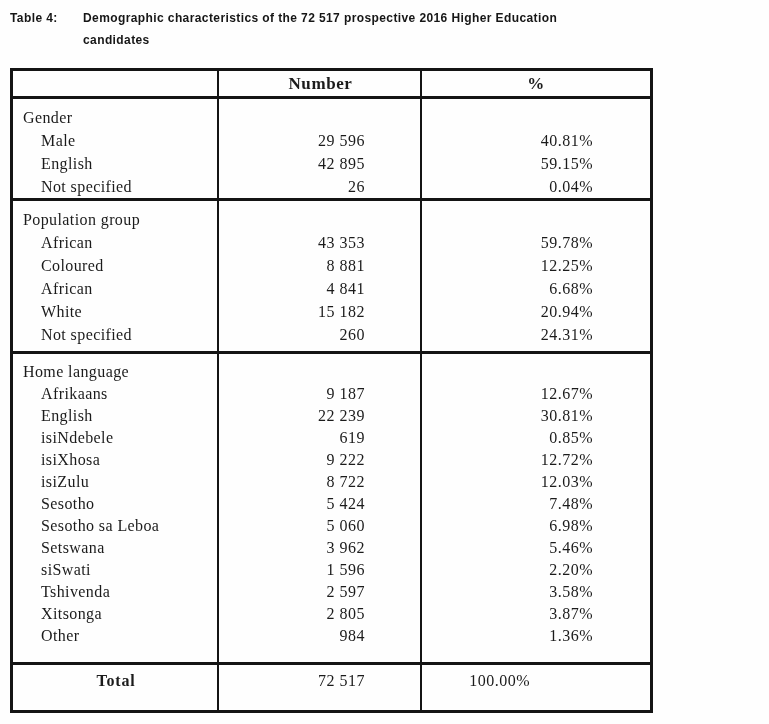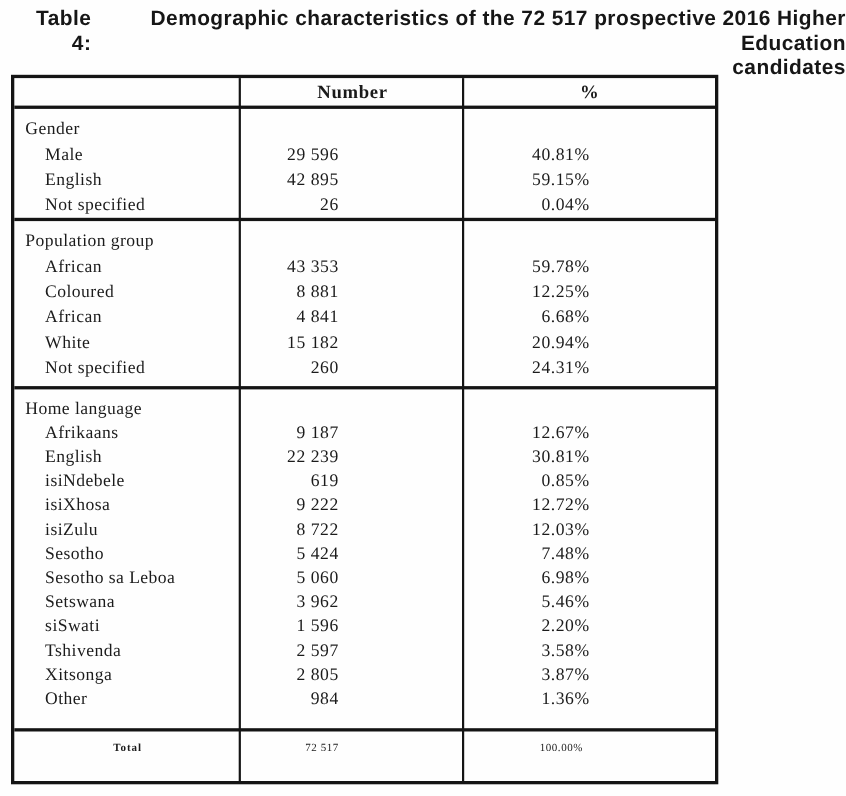--- a/index.html
+++ b/index.html
@@ -14,25 +14,24 @@
     width: 769px; height: 724px;
     background: #fefefe;
     overflow: hidden;
   }
   
   .caption {
     position: absolute; left: 10px; top: 7px;
     display: flex;
     font-family: "Liberation Sans", sans-serif;
     font-weight: bold;
-    font-size: 19px;
+    font-size: 12px;
     letter-spacing: 0.4px;
     line-height: 22px;
     color: #161616;
-    text-align: right;
   }
   .caption-label { flex: 0 0 73px; }
   .caption-text .tl { display: block; }
   
   .tbl {
     position: absolute; left: 10px; top: 68px;
     width: 643px; height: 645px;
     border: 3px solid #141414;
     background: #fefefe;
   }
@@ -63,28 +62,28 @@
   }
   .s1 { min-height: 100px; }
   .s2 { min-height: 153px; }
   .s3 { min-height: 311px; }
   .row { line-height: 23px; font-size: 16px; letter-spacing: 0.4px; }
   .s3 .row { line-height: 22px; }
   .slabel { padding-left: 10px; }
   .item   { padding-left: 28px; }
   .num {
     text-align: right;
-    padding-right: 114px;
+    padding-right: 57px;
     letter-spacing: 0.5px;
     white-space: pre;
   }
   .trow {
     height: 31px;
     align-items: center;
-    font-size: 10px;
+    font-size: 16px;
   }
   .total-label {
     text-align: center;
     font-weight: bold;
     letter-spacing: 0.8px;
   }
   .total-pct { padding-right: 120px; margin-left: 25px; }
 </style>
 </head>
 <body>

